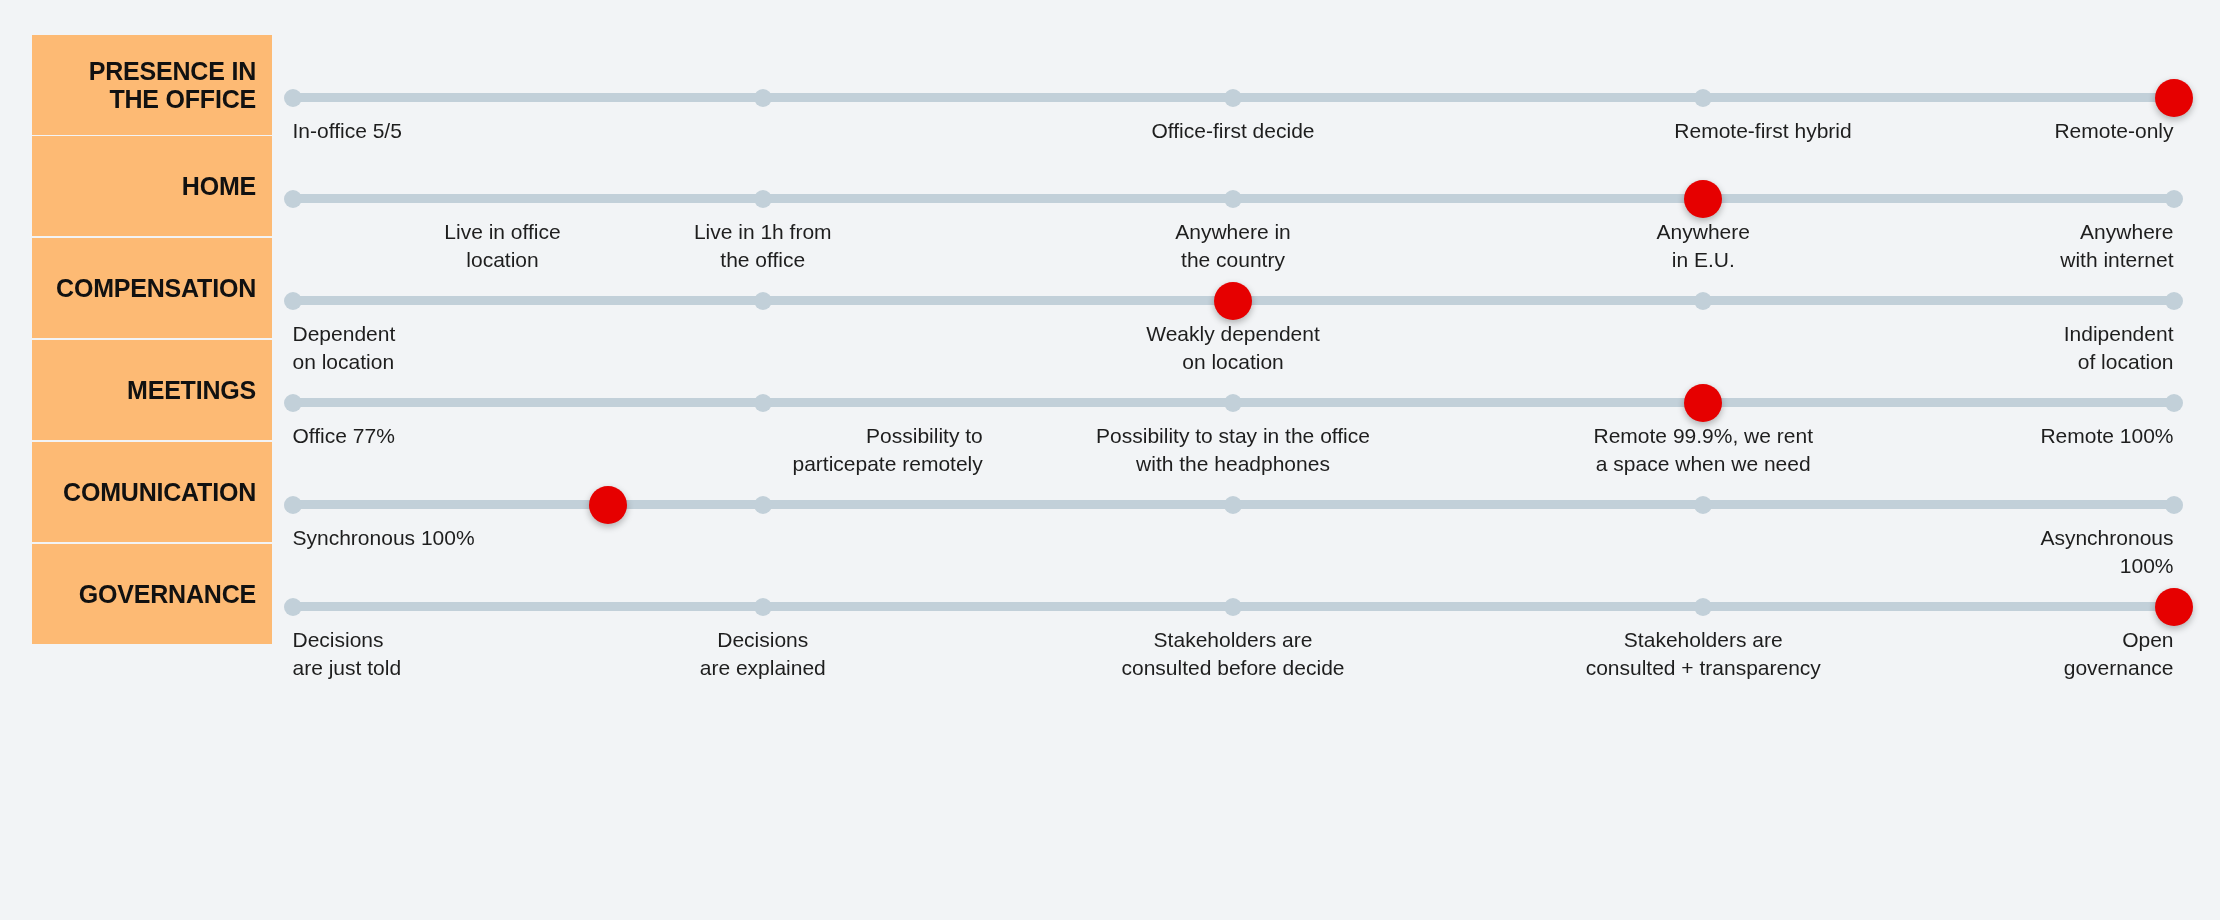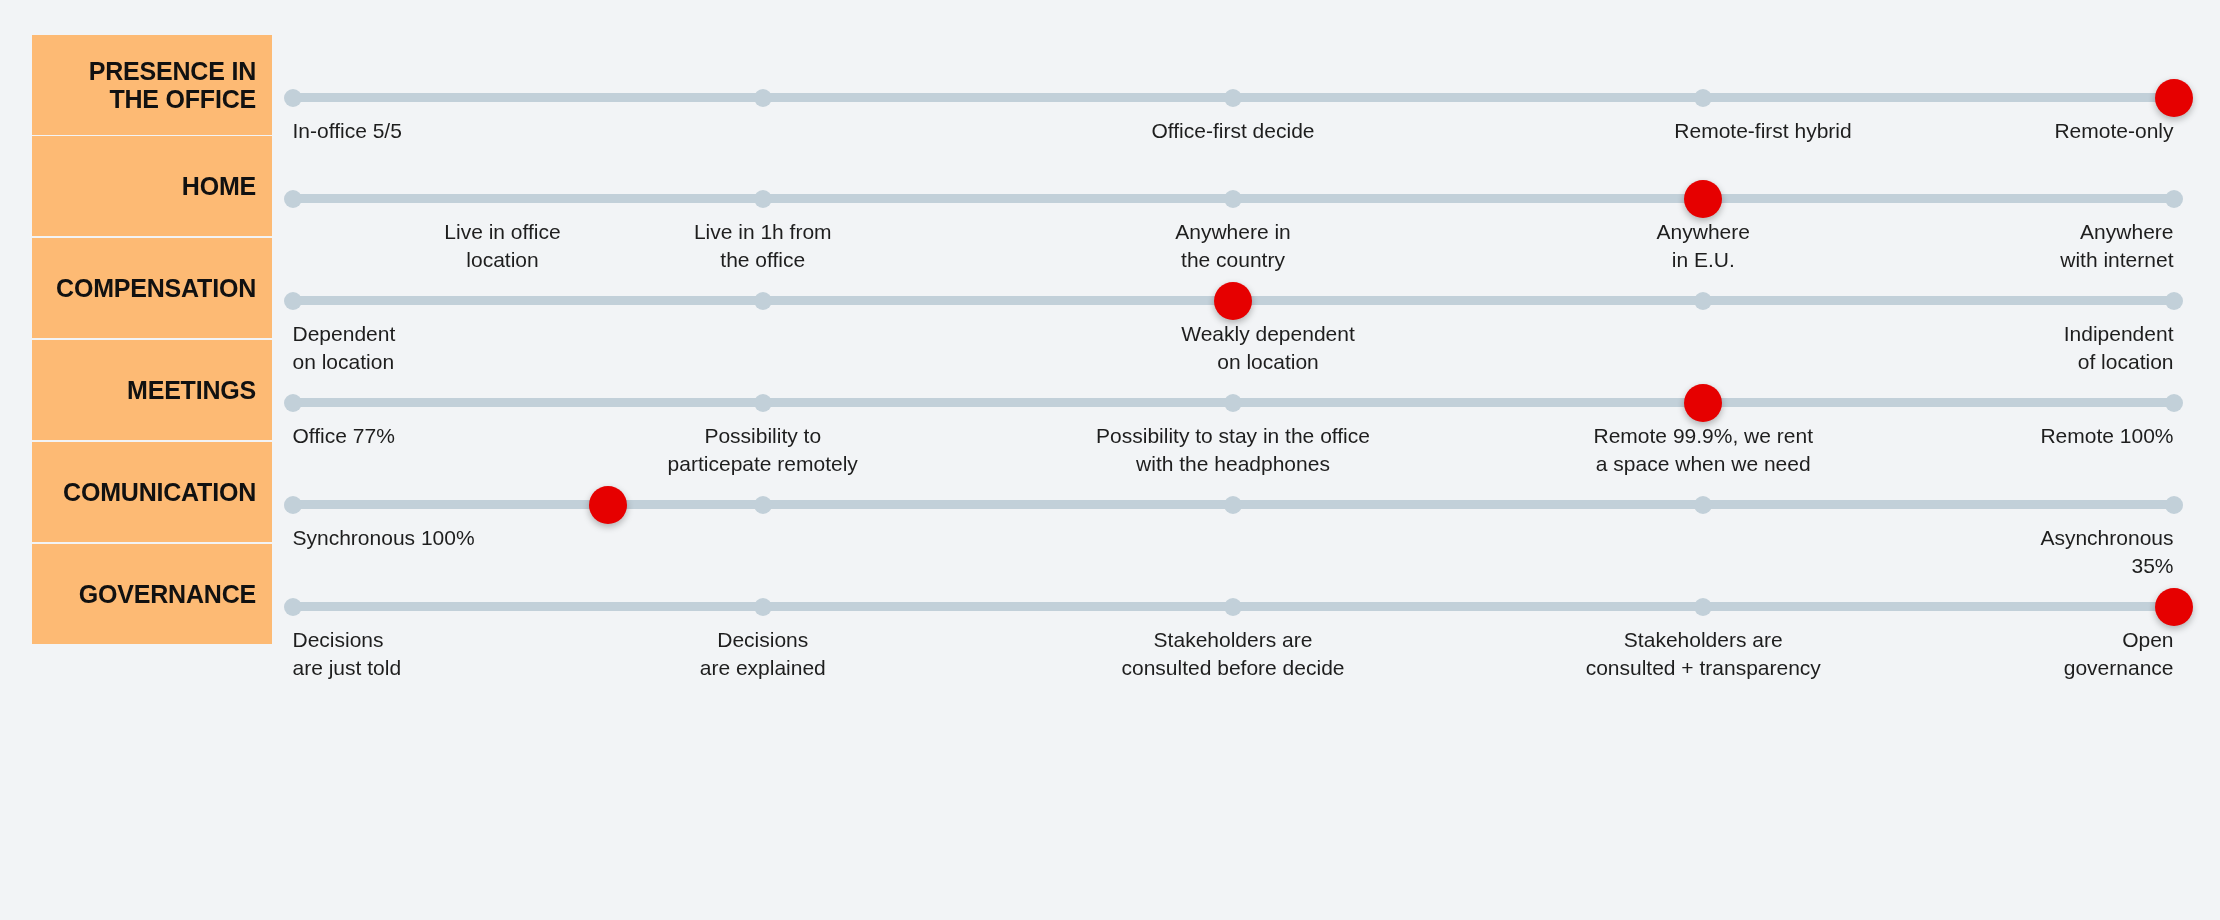--- a/index.html
+++ b/index.html
@@ -182,39 +182,39 @@
         <div class="label-card">
           <div class="label-text">COMPENSATION</div>
         </div>
         <div class="slider">
           <div class="track"></div>
           <div class="tick" style="left: 4.5px;"></div>
           <div class="caption start" style="left: 4.5px;">Dependent
 on location</div>
           <div class="tick" style="left: 474.75px;"></div>
           <div class="tick" style="left: 945px;"></div>
-          <div class="caption mid" style="left: 980px;">Weakly dependent
+          <div class="caption mid" style="left: 945px;">Weakly dependent
 on location</div>
           <div class="tick" style="left: 1415.25px;"></div>
           <div class="tick" style="left: 1885.5px;"></div>
           <div class="caption end" style="left: 1885.5px;">Indipendent
 of location</div>
           <div class="knob" style="left: 945px;"></div>
         </div>
       </div>
       <div class="row" style="top: 340px;">
         <div class="label-card">
           <div class="label-text">MEETINGS</div>
         </div>
         <div class="slider">
           <div class="track"></div>
           <div class="tick" style="left: 4.5px;"></div>
           <div class="caption start" style="left: 4.5px;">Office 77%</div>
           <div class="tick" style="left: 474.75px;"></div>
-          <div class="caption mid" style="left: 474.75px;">Possibility to
+          <div class="caption mid" style="left: 474.75px; text-align: right;">Possibility to
 particepate remotely</div>
           <div class="tick" style="left: 945px;"></div>
           <div class="caption mid" style="left: 945px;">Possibility to stay in the office
 with the headphones</div>
           <div class="tick" style="left: 1415.25px;"></div>
           <div class="caption mid" style="left: 1415.25px;">Remote 99.9%, we rent
 a space when we need</div>
           <div class="tick" style="left: 1885.5px;"></div>
           <div class="caption end" style="left: 1885.5px;">Remote 100%</div>
           <div class="knob" style="left: 1415.25px;"></div>
@@ -226,21 +226,21 @@
         </div>
         <div class="slider">
           <div class="track"></div>
           <div class="tick" style="left: 4.5px;"></div>
           <div class="caption start" style="left: 4.5px;">Synchronous 100%</div>
           <div class="tick" style="left: 474.75px;"></div>
           <div class="tick" style="left: 945px;"></div>
           <div class="tick" style="left: 1415.25px;"></div>
           <div class="tick" style="left: 1885.5px;"></div>
           <div class="caption end" style="left: 1885.5px;">Asynchronous
-35%</div>
+100%</div>
           <div class="knob" style="left: 319.567px;"></div>
         </div>
       </div>
       <div class="row" style="top: 544px;">
         <div class="label-card">
           <div class="label-text">GOVERNANCE</div>
         </div>
         <div class="slider">
           <div class="track"></div>
           <div class="tick" style="left: 4.5px;"></div>

